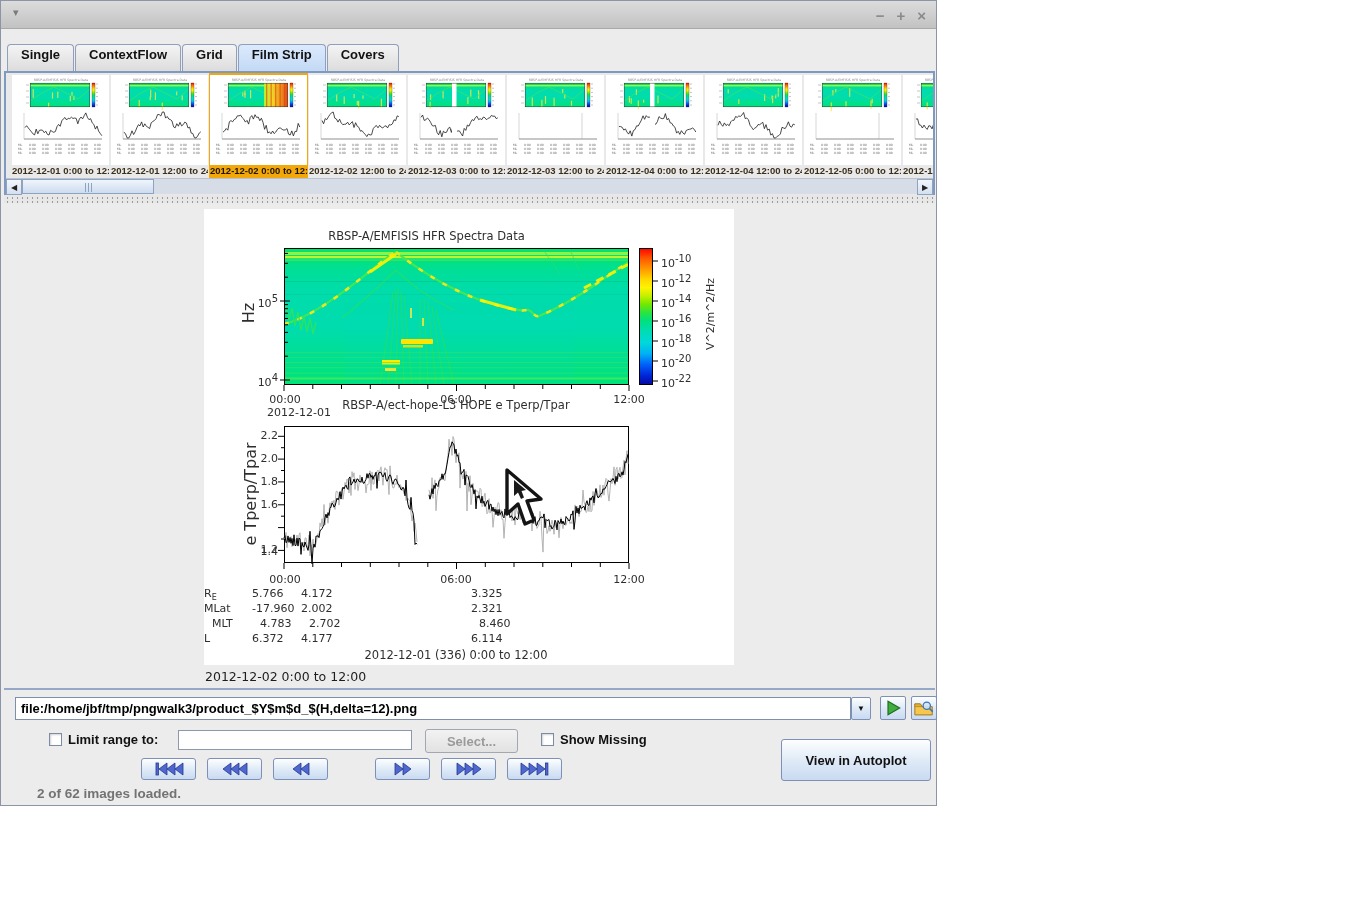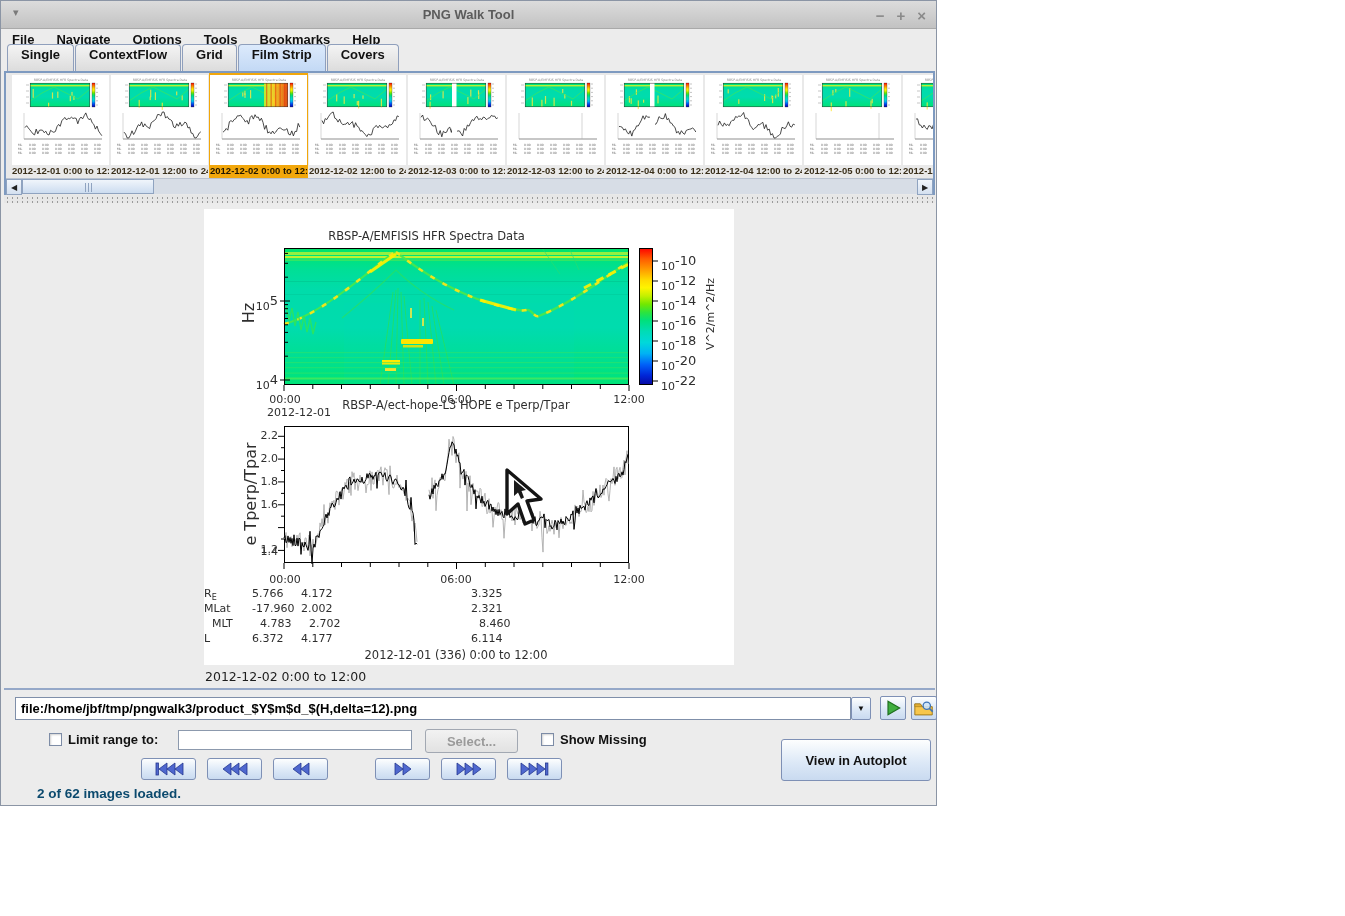--- a/index.html
+++ b/index.html
@@ -34,42 +34,42 @@
   .sb-grip{position:absolute;left:62px;top:3px;width:9px;height:9px;background:repeating-linear-gradient(90deg,#8fa3c0 0 1px,transparent 1px 3px)}
   .dots{position:absolute;left:0;top:122px;right:0;height:8px;background-color:#e7e7e7;background-image:radial-gradient(#9b9b9b 26%,transparent 30%);background-size:5px 4px;background-position:1px 1px}
   .viewer{position:absolute;left:0;top:130px;right:0;bottom:0;background:#ececec}
   
   .plot-panel{position:absolute;left:200px;top:6px;width:530px;height:456px;background:#fff;color:#2e2e2e;font-family:"DejaVu Sans",sans-serif}
   .p-abs{position:absolute;white-space:nowrap}
   .p-title{top:20px;left:0;width:445px;text-align:center;font-size:11.5px}
   .rot{transform-origin:center;transform:translate(-50%,-50%) rotate(-90deg)}
   .ytick{font-size:11px;text-align:right;width:30px}
   .cbtick{font-size:11px}
-  sup{font-size:13px}
+  sup{font-size:10px}
   sub{font-size:8px}
   .xlab{font-size:11px;transform:translateX(-50%)}
   .trow{position:absolute;left:0;width:440px;height:15px;display:flex;font-size:11px}
   .trow span{display:block;}
   .viewer-caption{position:absolute;left:201px;top:466px;font-size:12.5px;color:#1d1d1d;font-family:"DejaVu Sans",sans-serif}
   
   .bottom{position:absolute;left:3px;top:687px;width:931px;height:116px;background:#ececec;border-top:2px solid #95a8c8}
   .uri-input{position:absolute;left:11px;top:7px;width:836px;height:23px;border:1px solid #7f8fa9;background:#fff;font-family:"Liberation Sans",sans-serif;font-weight:700;font-size:13px;padding:0 5px;color:#000}
   .mini-btn{position:absolute;display:flex;align-items:center;justify-content:center;background:linear-gradient(#fdfefe,#dce8f6 55%,#c9daf0);border:1px solid #7e90b5;border-radius:2px}
   .combo-btn{left:847px;top:7px;width:20px;height:23px;font-size:8px;color:#111}
   .play-btn{left:876px;top:6px;width:26px;height:24px}
   .folder-btn{left:907px;top:6px;width:26px;height:24px}
   .chk{position:absolute;width:13px;height:13px;background:#fff;border:1px solid #7d8ca6;box-shadow:inset 1px 1px 2px rgba(0,0,0,.18)}
   .lbl{position:absolute;font-weight:700;font-size:13px;color:#111;white-space:nowrap}
   .range-input{position:absolute;left:174px;top:40px;width:234px;height:20px;border:1px solid #8c99ad;background:#fff}
   .btn{position:absolute;display:flex;align-items:center;justify-content:center;background:linear-gradient(#fdfefe,#dde9f7 55%,#c9daf0);border:1px solid #7e90b5;border-radius:3px;font-weight:700;font-size:13px;color:#111}
   .btn.disabled{background:linear-gradient(#f2f2f2,#e2e2e2);border-color:#a2a8b2;color:#9a9a9a}
   .navbar{position:absolute;left:137px;top:68px;display:flex;gap:11px;align-items:center}
   .nav-btn{position:static;width:55px;height:22px}
   .nav-gap{width:25px}
-  .status{position:absolute;left:33px;top:96px;font-weight:700;font-size:13.5px;color:#0c4a6e}
+  .status{position:absolute;left:33px;top:96px;font-weight:700;font-size:13.5px;color:#737373}
 </style>
 </head>
 <body>
 
 <svg width="0" height="0" style="position:absolute">
   <defs>
     <linearGradient id="g-spec" x1="0" y1="0" x2="0" y2="1">
       <stop offset="0" stop-color="#00e468"></stop>
         <stop offset="0.07" stop-color="#00e37c"></stop>
       <stop offset="0.16" stop-color="#00df96"></stop>
@@ -102,36 +102,27 @@
         <stop offset="0.93" stop-color="#0026d8"></stop>
       <stop offset="1" stop-color="#0808a0"></stop>
     </linearGradient>
   </defs>
 </svg>
 
 <div class="window">
 
   <div class="titlebar">
     <span class="tb-menu">▾</span>
-    <span class="tb-title">PNG Walk Tool</span>
     <span class="tb-ctrls">
       <span class="tb-btn">−</span>
       <span class="tb-btn">+</span>
       <span class="tb-btn">×</span>
     </span>
   </div>
 
-  <div class="menubar" id="menubar">
-      <span class="menu-item">File</span>
-      <span class="menu-item">Navigate</span>
-      <span class="menu-item">Options</span>
-      <span class="menu-item">Tools</span>
-      <span class="menu-item">Bookmarks</span>
-      <span class="menu-item">Help</span>
-    </div>
   <div class="tabrow" id="tabrow">
       <div class="tab">Single</div>
       <div class="tab">ContextFlow</div>
       <div class="tab">Grid</div>
       <div class="tab active">Film Strip</div>
       <div class="tab">Covers</div>
     </div>
 
   <div class="content">
     <div class="scrollpane">

